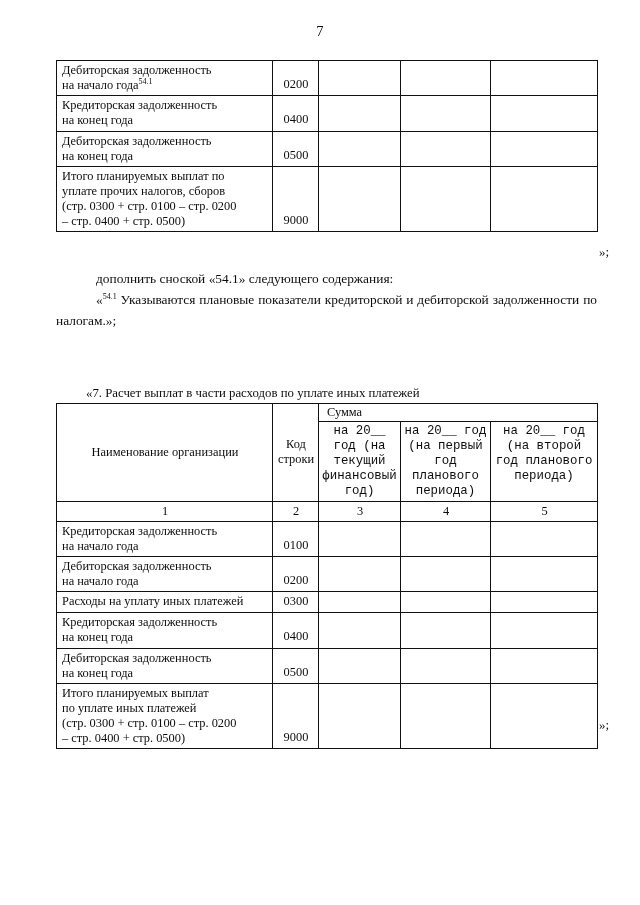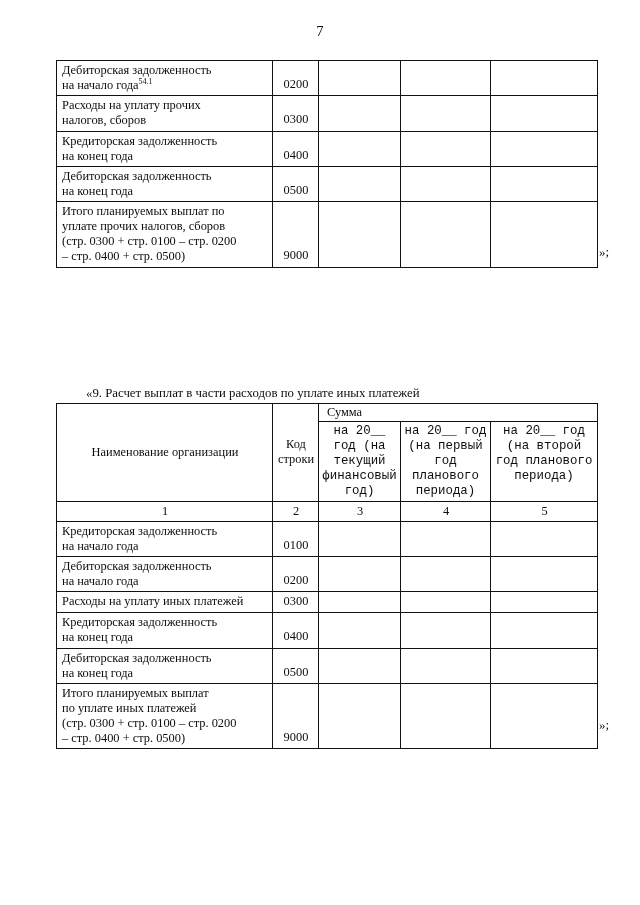--- a/index.html
+++ b/index.html
@@ -159,30 +159,20 @@
         <td class="name-cell">
           <span class="ln">Дебиторская задолженность</span>
           <span class="ln"><span>на начало года</span><sup class="fn">54.1</sup></span>
         </td>
         <td class="code">0200</td>
         <td class="blank"></td>
         <td class="blank"></td>
         <td class="blank"></td>
       </tr>
 
-      <tr class="r-0300">
-        <td class="name-cell">
-          <span class="ln">Расходы на уплату прочих</span>
-          <span class="ln">налогов, сборов</span>
-        </td>
-        <td class="code">0300</td>
-        <td class="blank"></td>
-        <td class="blank"></td>
-        <td class="blank"></td>
-      </tr>
 
       <tr>
         <td class="name-cell">
           <span class="ln">Кредиторская задолженность</span>
           <span class="ln">на конец года</span>
         </td>
         <td class="code">0400</td>
         <td class="blank"></td>
         <td class="blank"></td>
         <td class="blank"></td>
@@ -209,24 +199,28 @@
         <td class="code">9000</td>
         <td class="blank"></td>
         <td class="blank"></td>
         <td class="blank"></td>
       </tr>
 
     </tbody>
   </table>
   <span id="tail1" class="tail-mark">»;</span>
 
-
-
-
-  <div class="para center-ish" id="para-title1">«9. Расчет выплат в части расходов по уплате иных платежей</div>
+  <div class="para" id="para-dopolnit">дополнить сноской «54.1» следующего содержания:</div>
+
+  <div class="para" id="para-footnote">
+    <span>«</span><sup class="fn">54.1</sup><span> Указываются плановые показатели кредиторской и дебиторской задолженности по налогам.»;</span>
+  </div>
+
+
+  <div class="para center-ish" id="para-title1">«7. Расчет выплат в части расходов по уплате иных платежей</div>
 
   <table id="table2" class="doc-table">
     <colgroup>
       <col style="width:216px">
       <col style="width:46px">
       <col style="width:82px">
       <col style="width:90px">
       <col style="width:107px">
     </colgroup>
     <thead>

